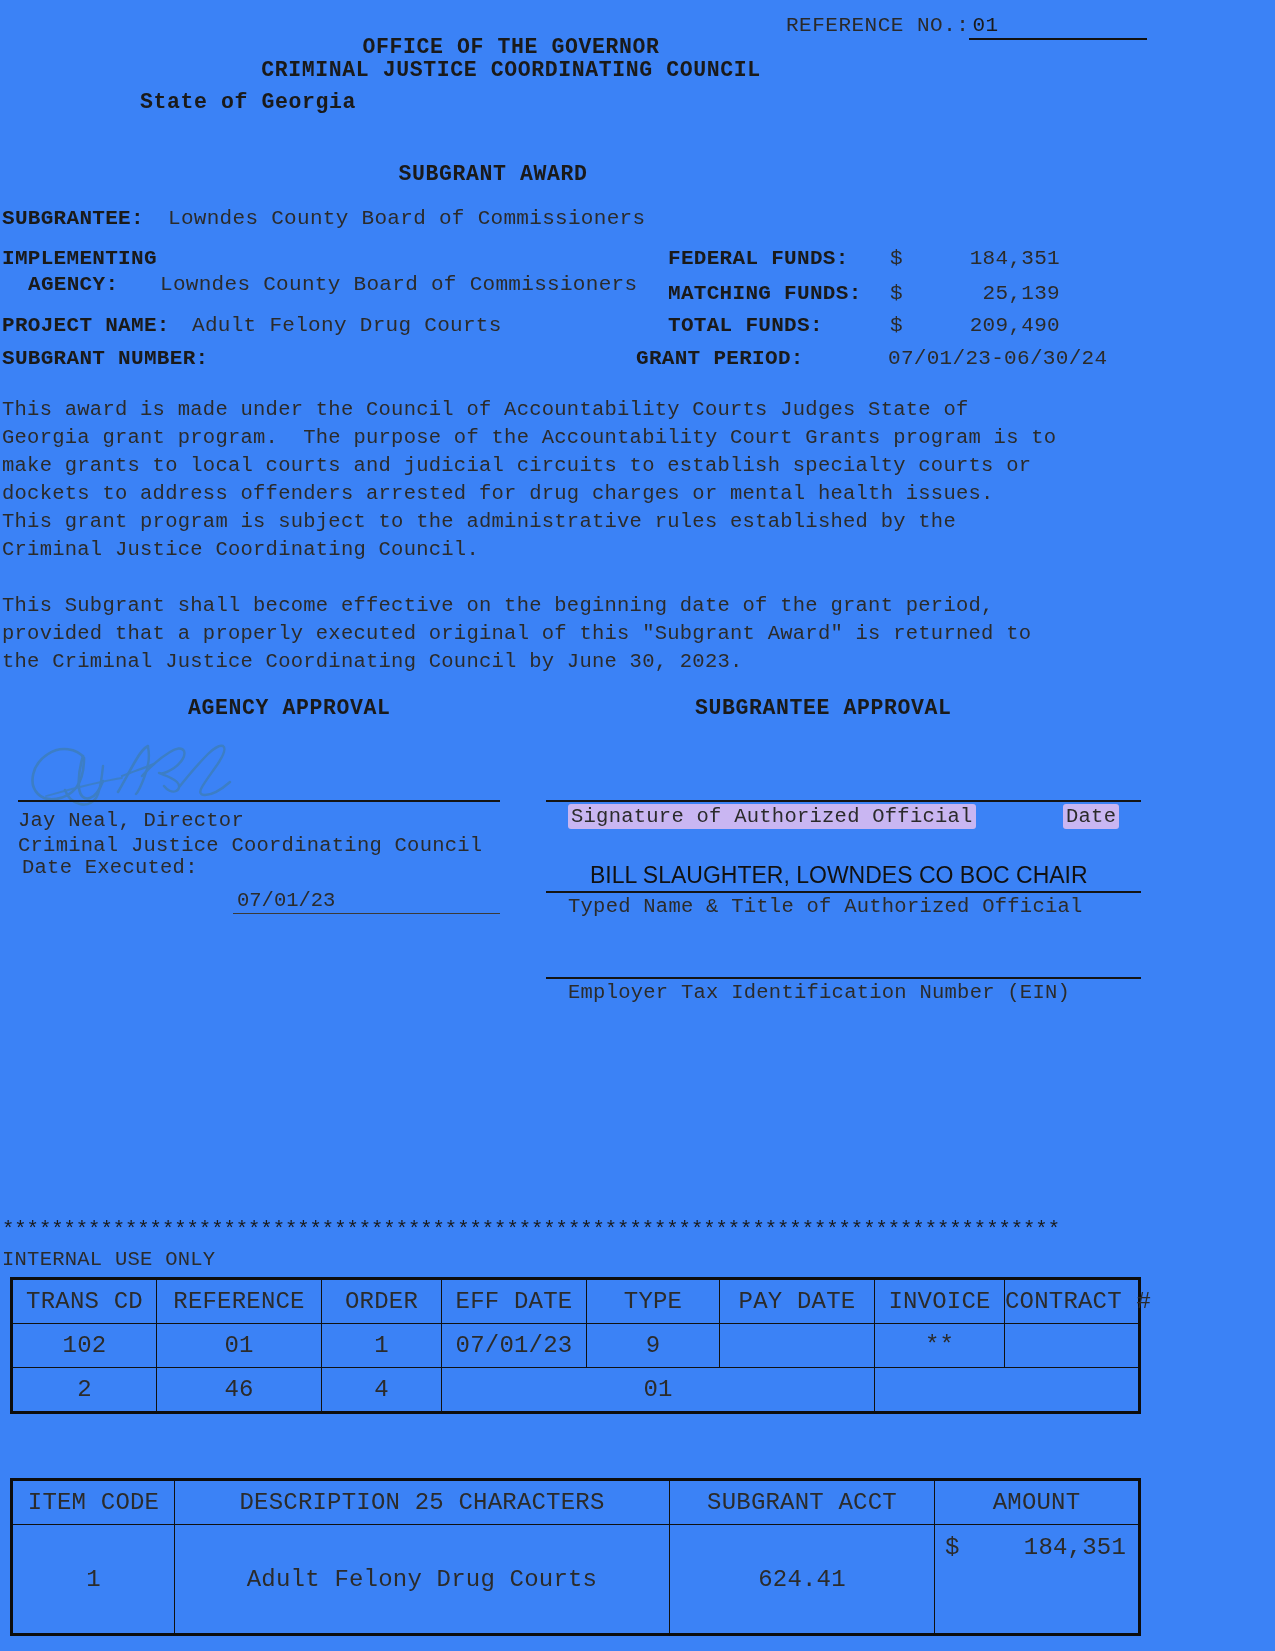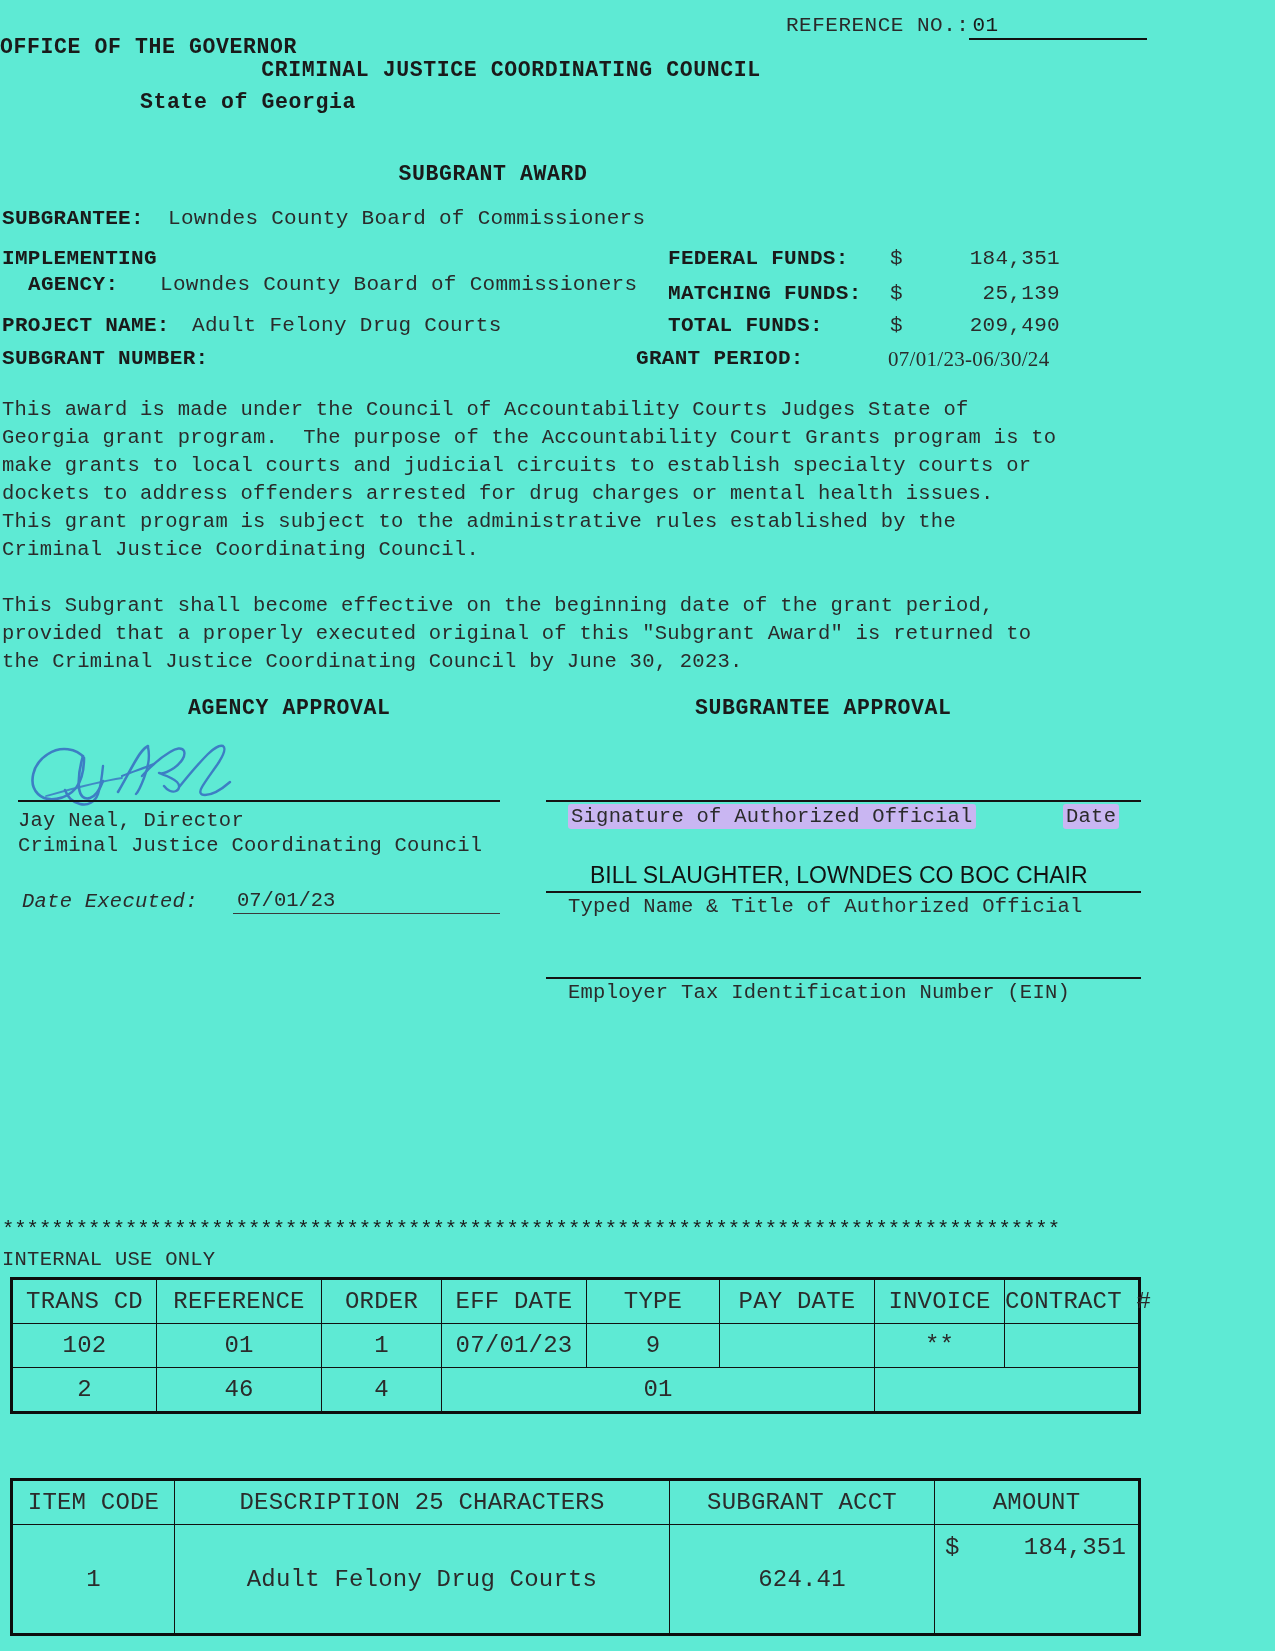--- a/index.html
+++ b/index.html
@@ -10,21 +10,21 @@
   body {
     font-family: "Liberation Mono", "DejaVu Sans Mono", monospace;
     color: #1a1a1a;
     -webkit-font-smoothing: antialiased;
   }
   .page {
     position: relative;
     width: 1275px;
     height: 1651px;
     overflow: hidden;
-    background: #5eead4;
+    background: #3b82f6;
   }
 
   
   .ref-row {
     position: absolute;
     top: 14px;
     left: 786px;
     font-size: 21px;
     letter-spacing: 0.5px;
     white-space: pre;
@@ -38,21 +38,21 @@
     padding-bottom: 1px;
   }
 
   .hdr-line {
     position: absolute;
     font-weight: bold;
     font-size: 21.5px;
     letter-spacing: 0.6px;
     white-space: pre;
   }
-  .hdr1 { top: 35px; left: 0; width: 1022px; }
+  .hdr1 { top: 35px; left: 0; width: 1022px; text-align: center; }
   .hdr2 { top: 58px; left: 0; width: 1022px; text-align: center; }
   .hdr3 { top: 90px; left: 140px; }
 
   .subgrant-award {
     position: absolute;
     top: 162px;
     left: 0;
     width: 986px;
     text-align: center;
     font-weight: bold;
@@ -227,21 +227,21 @@
 
   <div class="field-label" style="top:282px;left:668px;">MATCHING FUNDS:</div>
   <div class="field-value" style="top:282px;left:890px;">$</div>
   <div class="field-value" style="top:282px;left:950px;width:110px;text-align:right;">25,139</div>
 
   <div class="field-label" style="top:314px;left:668px;font-family:Liberation Mono, monospace;">TOTAL FUNDS:</div>
   <div class="field-value" style="top:314px;left:890px;">$</div>
   <div class="field-value" style="top:314px;left:950px;width:110px;text-align:right;">209,490</div>
 
   <div class="field-label" style="top:347px;left:636px;">GRANT PERIOD:</div>
-  <div class="field-value" style="top:347px;left:888px;font-family:Liberation Serif, serif;">07/01/23-06/30/24</div>
+  <div class="field-value" style="top:347px;left:888px;">07/01/23-06/30/24</div>
 
   <div class="para" style="top:396px;">This award is made under the Council of Accountability Courts Judges State of
 Georgia grant program.  The purpose of the Accountability Court Grants program is to
 make grants to local courts and judicial circuits to establish specialty courts or
 dockets to address offenders arrested for drug charges or mental health issues.
 This grant program is subject to the administrative rules established by the
 Criminal Justice Coordinating Council.</div>
   <div class="para" style="top:592px;">This Subgrant shall become effective on the beginning date of the grant period,
 provided that a properly executed original of this "Subgrant Award" is returned to
 the Criminal Justice Coordinating Council by June 30, 2023.</div>
@@ -261,21 +261,21 @@
         <path d="M120 34 C128 25, 138 16, 148 10 C154 6, 160 5, 162 9 C164 14, 159 21, 152 26 C146 30, 140 32, 137 31 C142 33, 150 35, 155 40 C158 43, 158 47, 154 49 C150 51, 145 48, 142 44" stroke-width="2.4"></path>
         <path d="M158 44 C166 34, 176 22, 186 12 C192 6, 198 3, 201 4 C204 6, 202 12, 197 20 C191 29, 184 38, 180 45 C177 50, 178 53, 183 53 C190 53, 200 47, 208 40" stroke-width="2.4"></path>
         <path d="M24 54 C46 48, 74 40, 100 36" stroke-width="1.8" opacity="0.9"></path>
       </g>
     </svg>
   </div>
   <div class="rule" style="left:18px;top:800px;width:482px;"></div>
   <div class="cap" style="left:18px;top:808px;">Jay Neal, Director</div>
   <div class="cap" style="left:18px;top:833px;">Criminal Justice Coordinating Council</div>
 
-  <div class="cap" style="left:22px;top:889px;font-style:italic;">Date Executed:</div>
+  <div class="cap" style="left:22px;top:855px;">Date Executed:</div>
   <div class="date-exec-value" style="left:237px;top:889px;">07/01/23</div>
   <div class="underline-blank" style="left:233px;top:913px;width:267px;"></div>
 
   <div class="rule" style="left:546px;top:800px;width:595px;"></div>
   <div class="cap" style="left:568px;top:804px;"><span class="highlight">Signature of Authorized Official</span></div>
   <div class="cap" style="left:1063px;top:804px;"><span class="highlight">Date</span></div>
 
   <div class="typed-name" style="left:590px;top:862px;">BILL SLAUGHTER, LOWNDES CO BOC CHAIR</div>
   <div class="rule" style="left:546px;top:891px;width:595px;"></div>
   <div class="cap" style="left:568px;top:894px;">Typed Name &amp; Title of Authorized Official</div>

